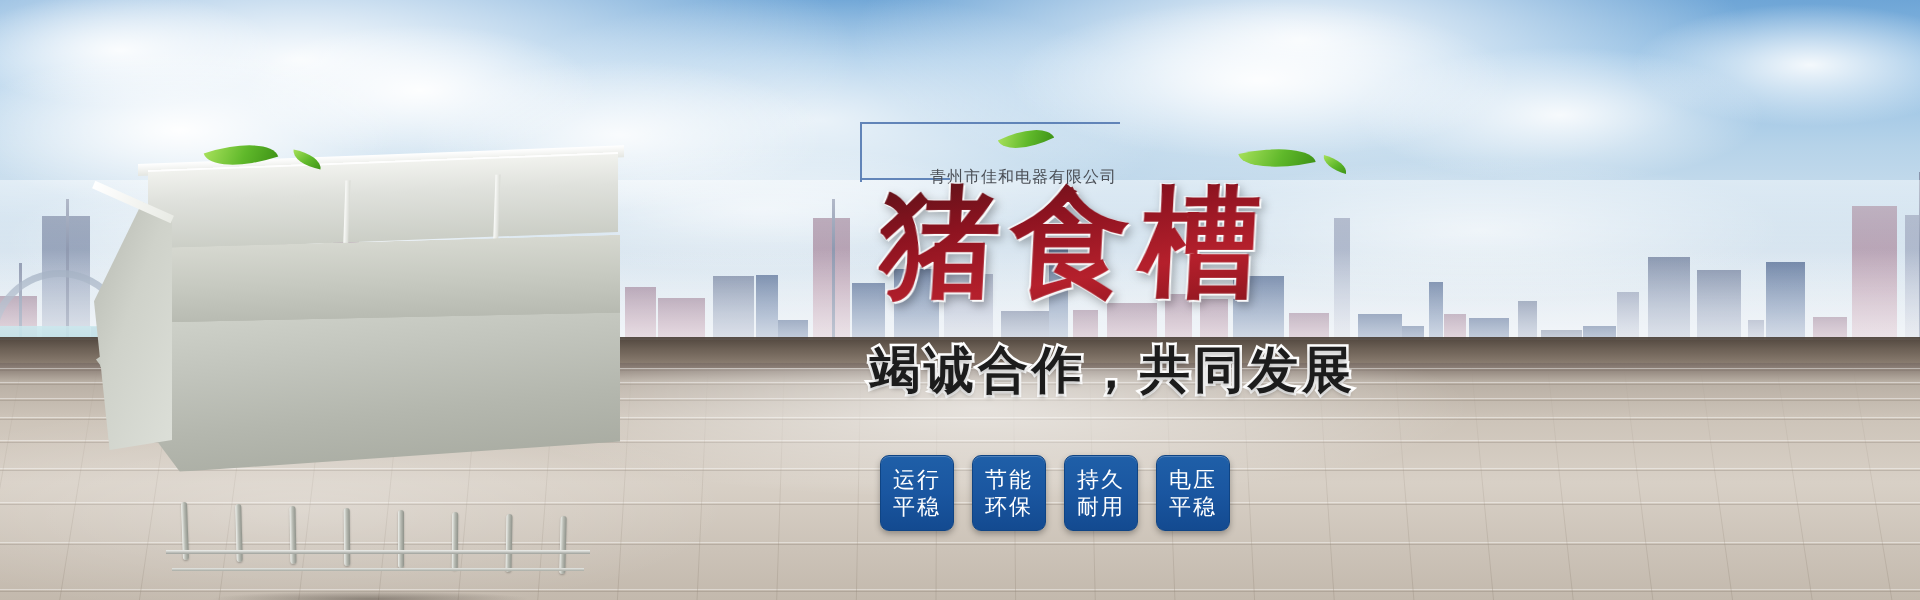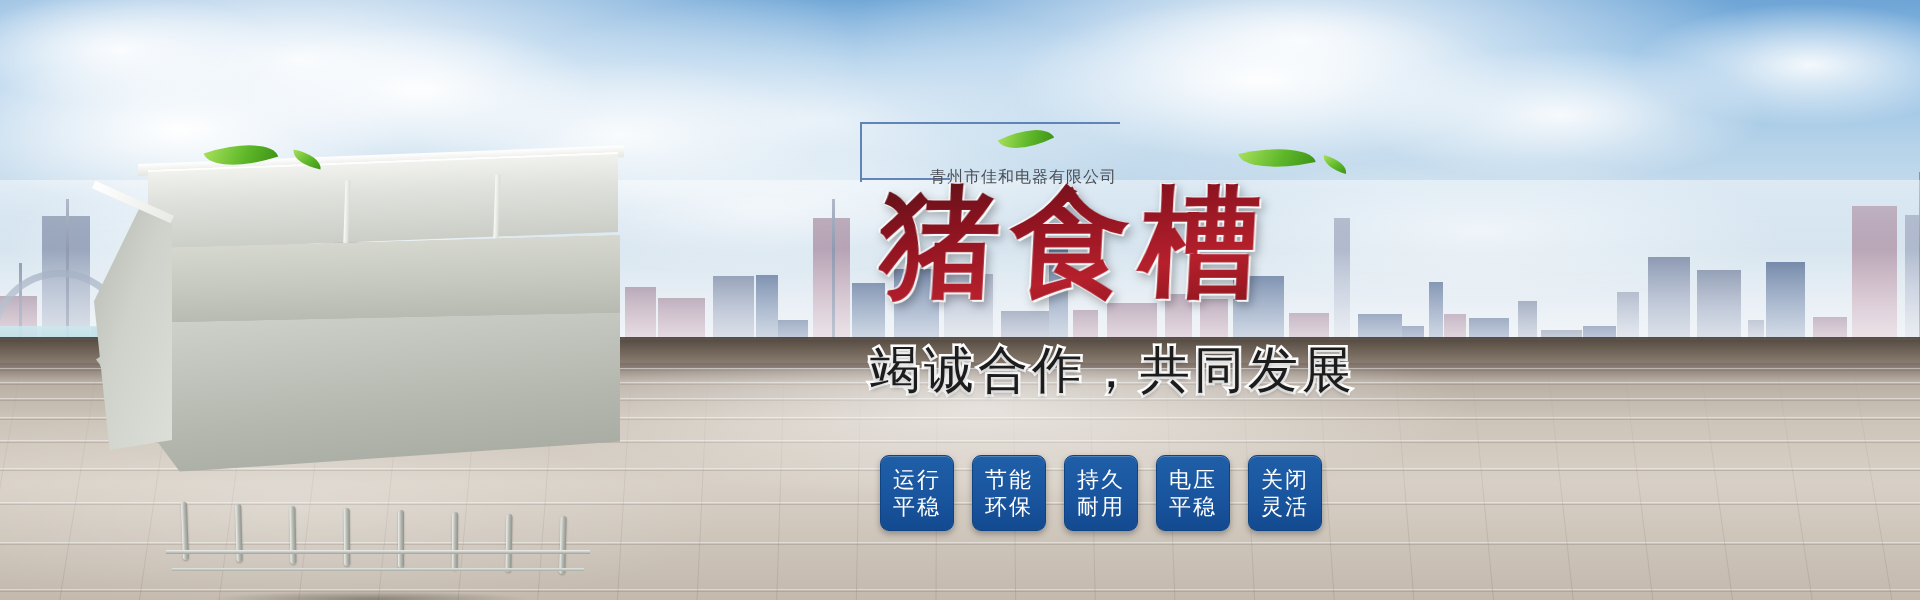--- a/index.html
+++ b/index.html
@@ -149,21 +149,21 @@
     font-family:"DejaVu Serif","Liberation Serif",serif;
     font-size:120px; font-weight:bold; line-height:128px; letter-spacing:10px;
     color:#8e1420; white-space:nowrap;
     background:linear-gradient(170deg,#5a1218 0%, #8d1320 30%, #b5202c 62%, #7d1119 100%);
     -webkit-background-clip:text; background-clip:text; -webkit-text-fill-color:transparent;
     filter:drop-shadow(2px 2px 0 rgba(255,255,255,.92)) drop-shadow(-2px -1px 0 rgba(255,255,255,.8)) drop-shadow(3px 4px 5px rgba(0,0,0,.28));
     transform:skewX(-3deg);
   }
   .subtitle{
     position:absolute; left:870px; top:340px; width:560px; height:60px;
-    font-size:50px; font-weight:normal; letter-spacing:4px; line-height:60px;
+    font-size:50px; font-weight:bold; letter-spacing:4px; line-height:60px;
     color:#1c1c1c; white-space:nowrap;
     -webkit-text-stroke:5px #ffffff; paint-order:stroke fill;
     text-shadow:0 3px 4px rgba(0,0,0,.25);
   }
 
   
   .badges{ position:absolute; left:880px; top:455px; display:flex; gap:18px; }
   .badge{
     width:74px; height:76px; border-radius:9px;
     background:linear-gradient(180deg,#1f5fa8 0%, #1a56a0 50%, #134a90 100%);
@@ -345,19 +345,15 @@
         <span>环保</span>
       </div>
       <div class="badge">
         <span>持久</span>
         <span>耐用</span>
       </div>
       <div class="badge">
         <span>电压</span>
         <span>平稳</span>
       </div>
-      <div class="badge">
-        <span>关闭</span>
-        <span>灵活</span>
-      </div>
     </div>
 
 </div>
 
 </body></html>

